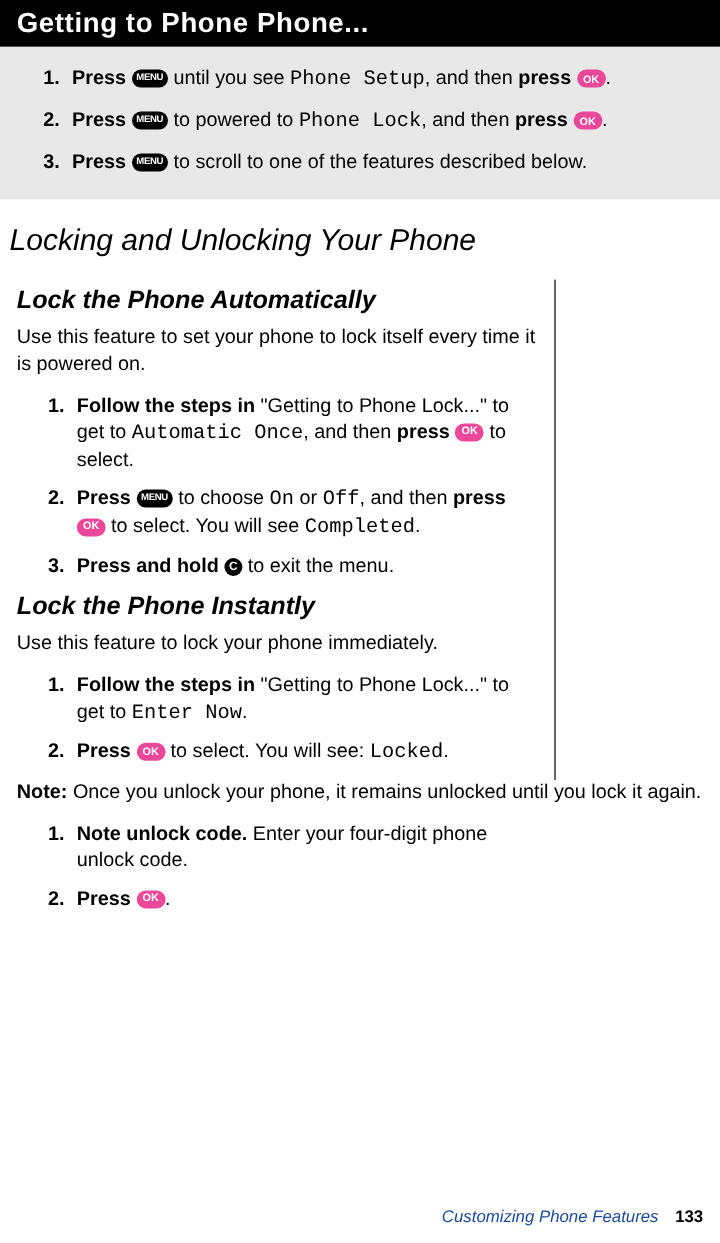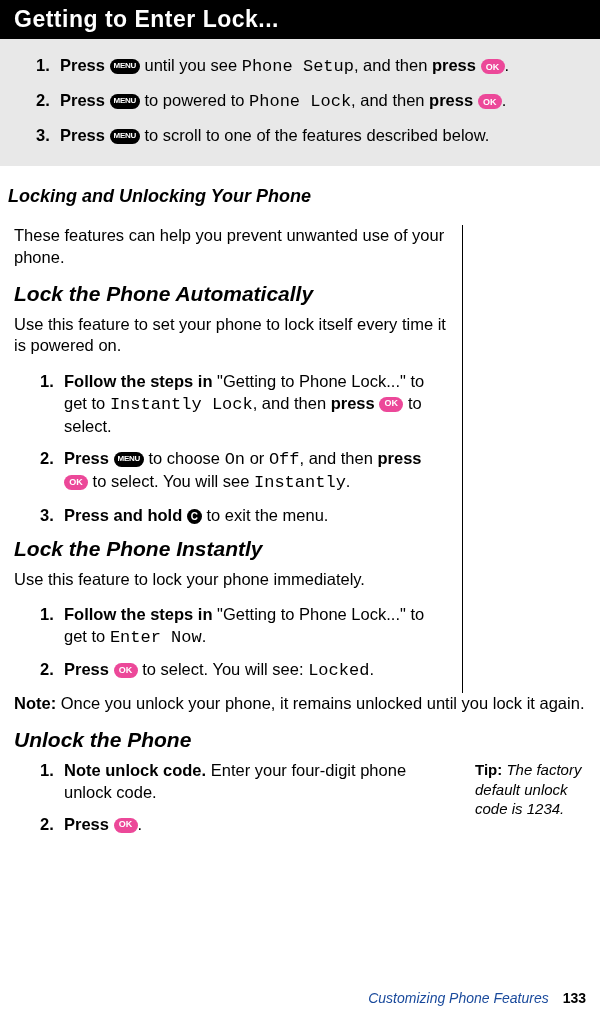--- a/index.html
+++ b/index.html
@@ -74,22 +74,22 @@
     width: 15px;
     border-radius: 50%;
     vertical-align: middle;
   }
   .main {
     padding: 20px 8px 0 8px;
     position: relative;
   }
   h2.section {
     font-style: italic;
-    font-weight: bold;
-    font-size: 18px;
+    font-weight: normal;
+    font-size: 25px;
     margin-bottom: 18px;
   }
   .twocol {
     display: flex;
     gap: 0;
   }
   .leftcol {
     width: 455px;
     border-right: 1.5px solid #000;
     padding-right: 14px;
@@ -120,35 +120,35 @@
     gap: 6px;
     padding-left: 26px;
     font-size: 16.5px;
     line-height: 1.32;
     margin-bottom: 10px;
   }
   .inner-step .num { font-weight: bold; min-width: 18px; }
   .inner-step .txt { flex: 1; }
   .footer {
     position: absolute;
-    bottom: 30px;
+    bottom: 15px;
     right: 14px;
     font-size: 14px;
     color: #1a4a9c;
     font-style: italic;
   }
   .footer .pn { font-weight: bold; font-style: normal; color: #000; margin-left: 10px; }
   .bold { font-weight: bold; }
   .tip-label { font-weight: bold; font-style: normal; }
 </style>
 </head>
 <body>
 
 <div class="blackbar">
-  <span>Getting to Enter Lock...</span>
+  <span>Getting to Phone Phone...</span>
 </div>
 
 <div class="graybox">
   <div class="step-line">
     <span class="step-num">1.</span>
     <span>
       <span class="bold">Press </span><span class="icon-pill">MENU</span><span> until you see </span><span class="mono">Phone Setup</span><span>, and then </span><span class="bold">press </span><span class="icon-ok">OK</span><span>.</span>
     </span>
   </div>
   <div class="step-line">
@@ -163,35 +163,34 @@
       <span class="bold">Press </span><span class="icon-pill">MENU</span><span> to scroll to one of the features described below.</span>
     </span>
   </div>
 </div>
 
 <div class="main">
   <h2 class="section">Locking and Unlocking Your Phone</h2>
 
   <div class="twocol">
     <div class="leftcol">
-      <p class="body">These features can help you prevent unwanted use of your phone.</p>
 
       <h3 class="sub">Lock the Phone Automatically</h3>
       <p class="body">Use this feature to set your phone to lock itself every time it is powered on.</p>
 
       <div class="inner-step">
         <span class="num">1.</span>
         <span class="txt">
-          <span class="bold">Follow the steps in </span><span>"Getting to Phone Lock..." to get to </span><span class="mono">Instantly Lock</span><span>, and then </span><span class="bold">press </span><span class="icon-ok">OK</span><span> to select.</span>
+          <span class="bold">Follow the steps in </span><span>"Getting to Phone Lock..." to get to </span><span class="mono">Automatic Once</span><span>, and then </span><span class="bold">press </span><span class="icon-ok">OK</span><span> to select.</span>
         </span>
       </div>
       <div class="inner-step">
         <span class="num">2.</span>
         <span class="txt">
-          <span class="bold">Press </span><span class="icon-pill">MENU</span><span> to choose </span><span class="mono">On</span><span> or </span><span class="mono">Off</span><span>, and then </span><span class="bold">press </span><span class="icon-ok">OK</span><span> to select. You will see </span><span class="mono">Instantly</span><span>.</span>
+          <span class="bold">Press </span><span class="icon-pill">MENU</span><span> to choose </span><span class="mono">On</span><span> or </span><span class="mono">Off</span><span>, and then </span><span class="bold">press </span><span class="icon-ok">OK</span><span> to select. You will see </span><span class="mono">Completed</span><span>.</span>
         </span>
       </div>
       <div class="inner-step">
         <span class="num">3.</span>
         <span class="txt">
           <span class="bold">Press and hold </span><span class="icon-c">C</span><span> to exit the menu.</span>
         </span>
       </div>
 
       <h3 class="sub">Lock the Phone Instantly</h3>
@@ -210,39 +209,35 @@
         </span>
       </div>
     </div>
     <div class="rightcol"></div>
   </div>
 
   <p class="body" style="padding-left:6px;">
     <span class="bold">Note:</span><span> Once you unlock your phone, it remains unlocked until you lock it again.</span>
   </p>
 
-  <h3 class="sub" style="padding-left:6px;">Unlock the Phone</h3>
 
   <div class="twocol">
     <div class="leftcol no-border">
       <div class="inner-step">
         <span class="num">1.</span>
         <span class="txt">
           <span class="bold">Note unlock code.</span><span> Enter your four-digit phone unlock code.</span>
         </span>
       </div>
       <div class="inner-step">
         <span class="num">2.</span>
         <span class="txt">
           <span class="bold">Press </span><span class="icon-ok">OK</span><span>.</span>
         </span>
       </div>
-    </div>
-    <div class="rightcol">
-      <span class="tip-label">Tip:</span><span> The factory default unlock code is 1234.</span>
     </div>
   </div>
 </div>
 
 <div class="footer">
   <span>Customizing Phone Features</span>
   <span class="pn">133</span>
 </div>
 
 </body></html>

